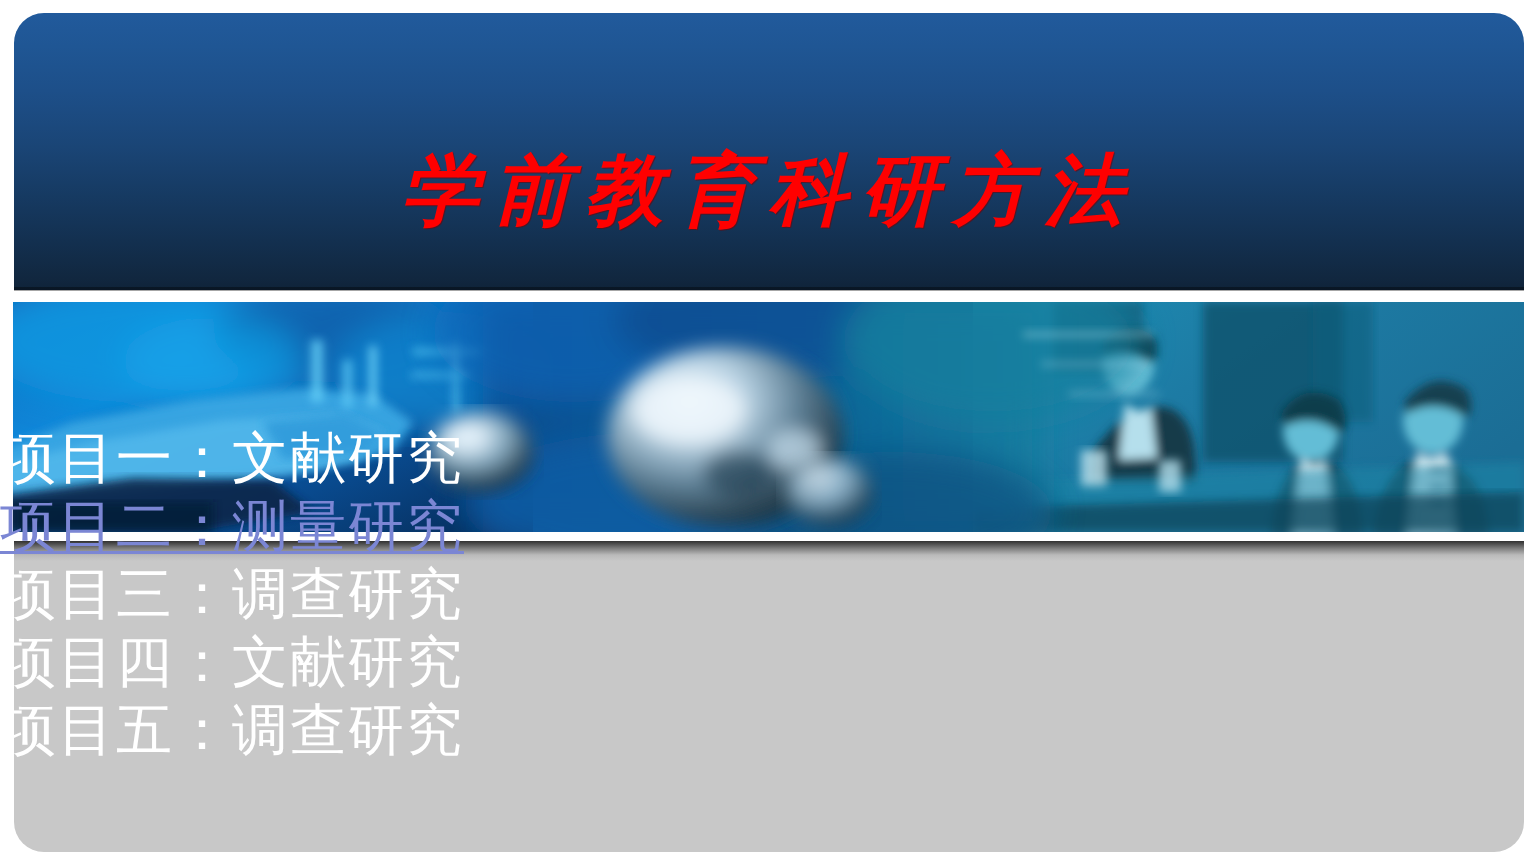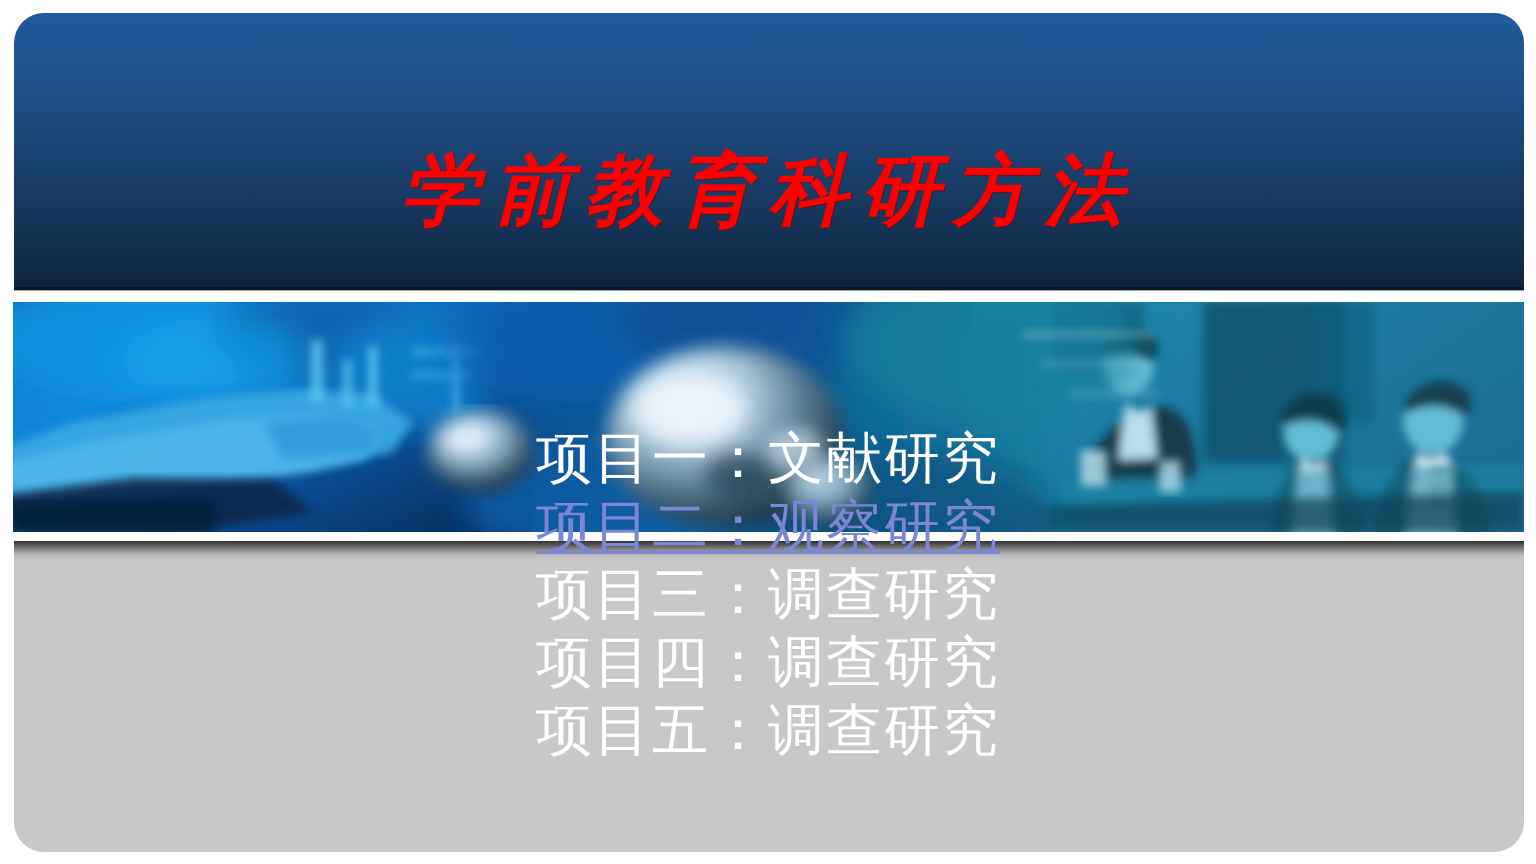--- a/index.html
+++ b/index.html
@@ -109,21 +109,20 @@
                 rgba(160,160,160,0.35) 70%,
                 rgba(200,200,200,0) 100%);
   }
 
   
   .project-list {
     position: absolute;
     left: 0;
     right: 0;
     top: 424px;
-    text-align: center;
     pointer-events: auto;
   }
   .project-item {
     display: block;
     font-family: "DejaVu Serif", "Liberation Serif", serif;
     font-size: 56px;
     line-height: 68px;
     color: #ffffff;
     letter-spacing: 2px;
     white-space: nowrap;
@@ -287,19 +286,19 @@
       <g filter="url(#blurA)" opacity="0.9">
         <ellipse cx="816" cy="190" rx="44" ry="34" fill="url(#blobG2)"></ellipse>
       </g>
     </svg>
   </div>
 
   <div class="gray-panel"></div>
 
   <div class="project-list">
     <span class="project-item">项目一：文献研究</span>
-    <a class="project-item link" href="#">项目二：观察研究</a>
+    <a class="project-item link" href="#">项目二：测量研究</a>
     <span class="project-item">项目三：调查研究</span>
-    <span class="project-item">项目四：调查研究</span>
+    <span class="project-item">项目四：文献研究</span>
     <span class="project-item">项目五：调查研究</span>
   </div>
 
 </div>
 
 </body></html>

